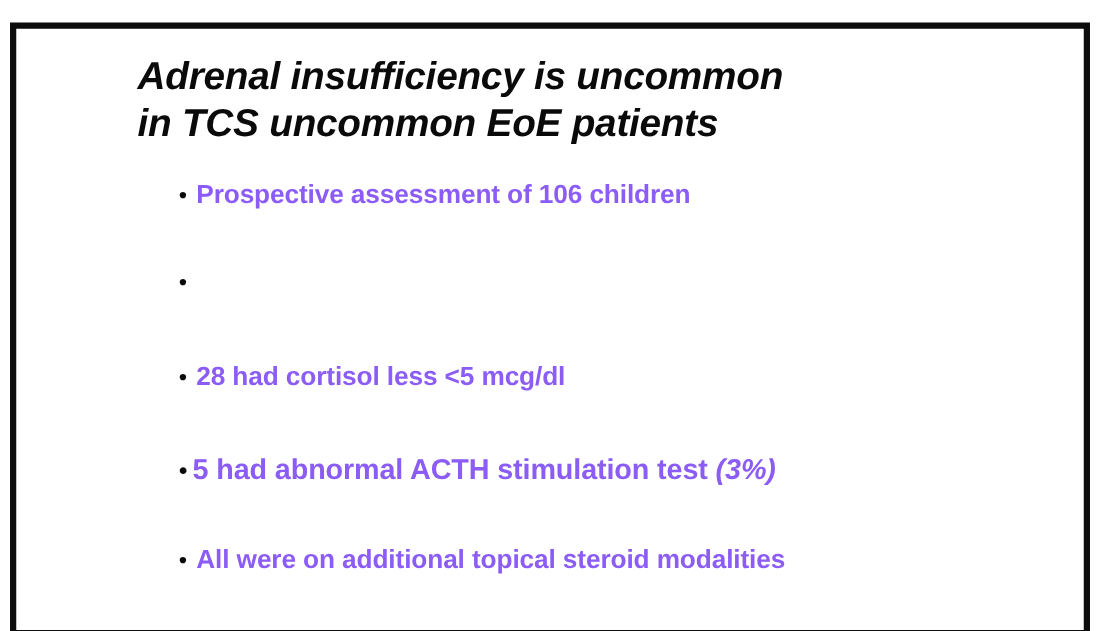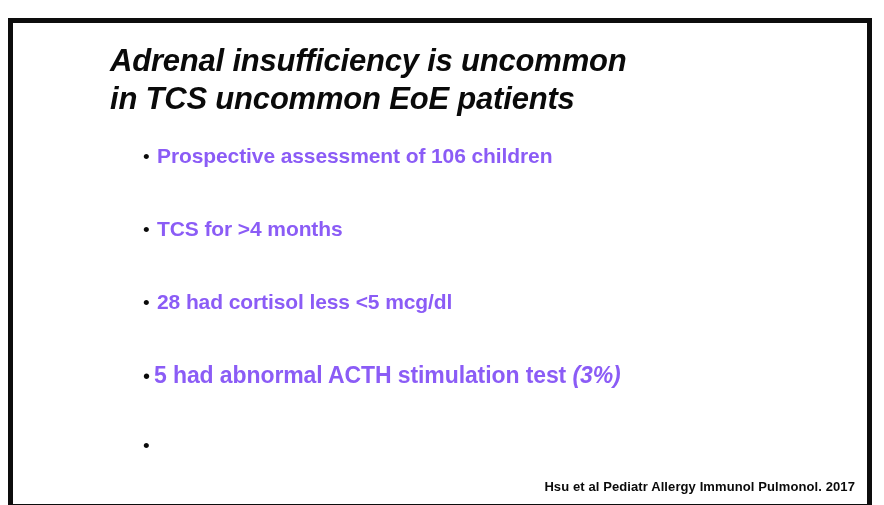--- a/index.html
+++ b/index.html
@@ -121,35 +121,34 @@
 
     <div class="bullet-list">
 
       <div class="bullet-row">
         <span class="bullet-dot">•</span>
         <span class="bullet-text">Prospective assessment of 106 children</span>
       </div>
 
       <div class="bullet-row">
         <span class="bullet-dot">•</span>
-        <span class="bullet-text">TCS for &gt;4 months</span>
       </div>
 
       <div class="bullet-row">
         <span class="bullet-dot">•</span>
         <span class="bullet-text">28 had cortisol less &lt;5 mcg/dl</span>
       </div>
 
       <div class="bullet-row emphasis">
         <span class="bullet-dot">•</span>
         <span class="bullet-text"><span>5 had abnormal ACTH stimulation test </span><span class="bullet-note">(3%)</span></span>
       </div>
 
       <div class="bullet-row">
         <span class="bullet-dot">•</span>
+        <span class="bullet-text">All were on additional topical steroid modalities</span>
       </div>
 
     </div>
 
-    <div class="citation">Hsu et al Pediatr Allergy Immunol Pulmonol. 2017</div>
 
   </div>
 </div>
 
 </body></html>

